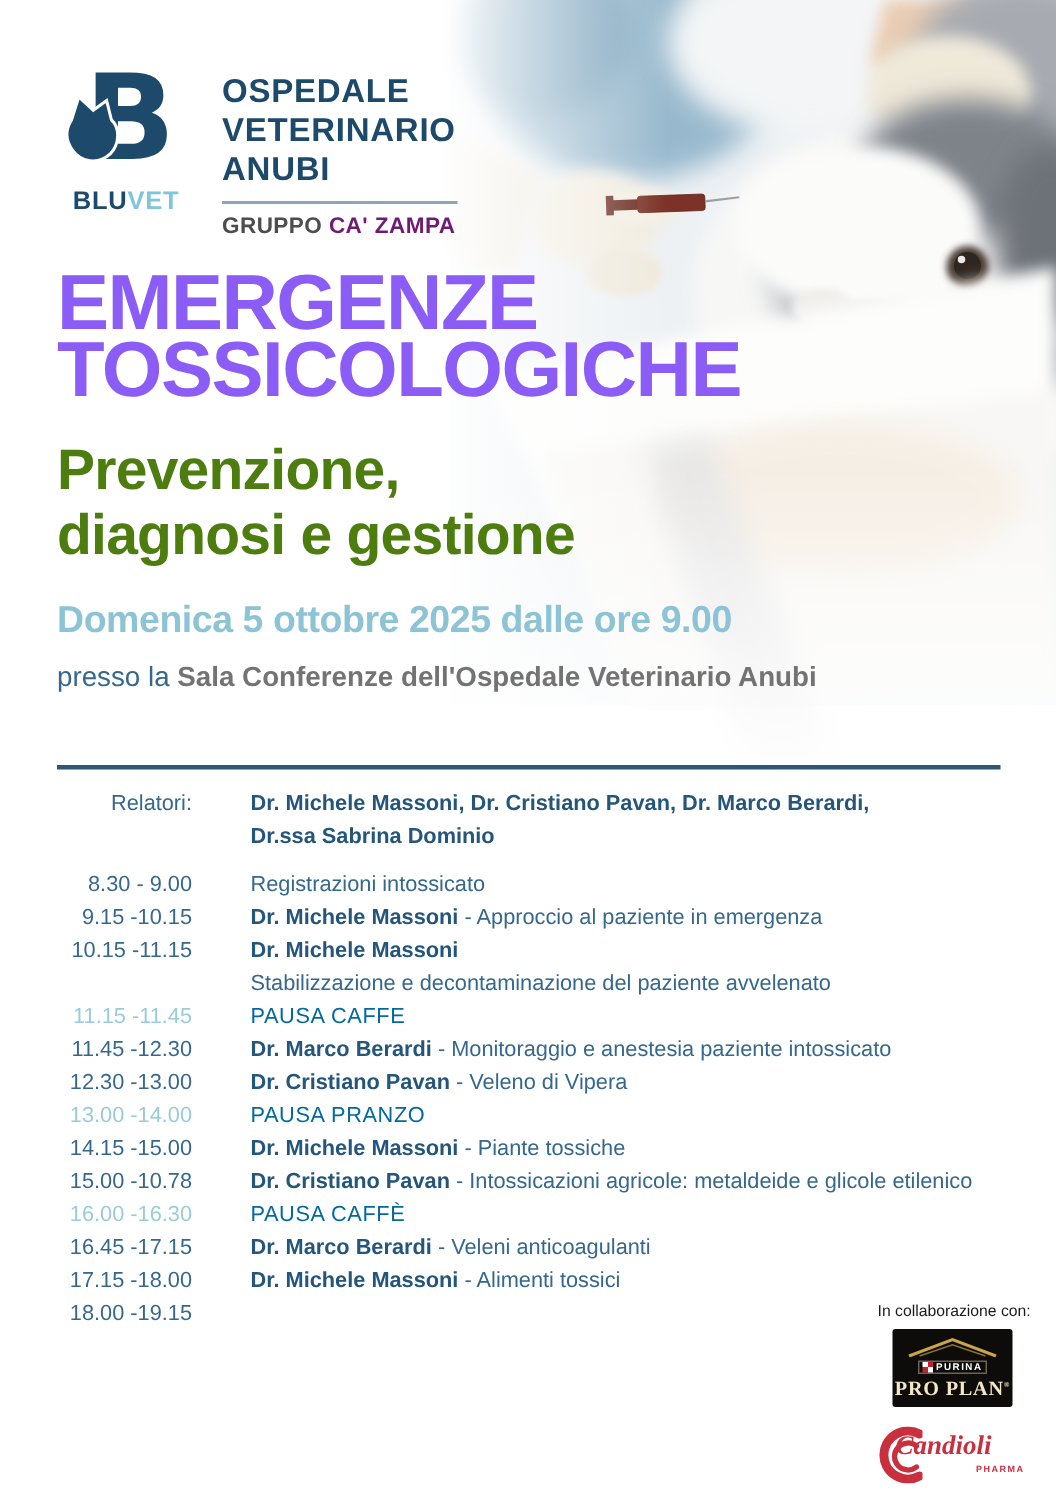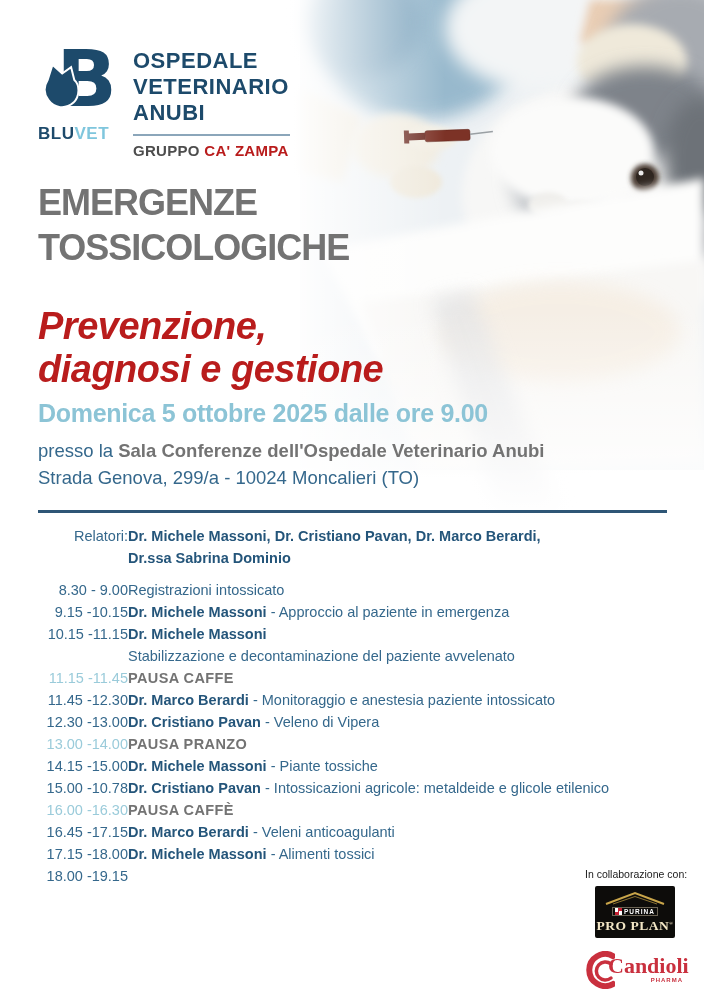--- a/index.html
+++ b/index.html
@@ -7,65 +7,65 @@
     position:relative; width:704px; height:1000px; margin:0 auto;
     background:#ffffff; overflow:hidden;
     font-family:"Liberation Sans", sans-serif;
     -webkit-font-smoothing:antialiased;
   }
   
   .photo{position:absolute;top:0;left:0;width:704px;height:520px;pointer-events:none;}
   
   .logo-block{position:absolute;left:38px;top:36px;}
   .bluvet-mark{position:absolute;left:4px;top:2px;width:84px;height:84px;}
-  .bluvet-word{position:absolute;left:0px;top:88px;width:92px;
+  .bluvet-word{position:absolute;left:0px;top:88px;width:92px;text-align:center;
     font-size:17px;font-weight:bold;letter-spacing:.5px;color:#1d4a6b;}
   .bluvet-word .vet{color:#7fc6dd;}
-  .hosp{position:absolute;left:95px;top:12px;width:240px;}
+  .hosp{position:absolute;left:110px;top:12px;width:240px;}
   .hosp-name{font-size:22px;line-height:26px;font-weight:bold;color:#1d4a6b;letter-spacing:.5px;}
   .hosp-div{width:157px;height:2px;background:#8ba6ba;margin:8px 0 6px 0;}
   .group-line{font-size:15px;font-weight:bold;letter-spacing:.3px;}
   .group-line .glabel{color:#4d4d4d;}
-  .group-line .gname{color:#b91c1c;}
-  
-  .title{position:absolute;left:38px;top:180px;font-size:36px;line-height:45px;
-    font-weight:800;color:#737373;letter-spacing:-1px;}
-  .subtitle{position:absolute;left:38px;top:305px;font-size:38px;line-height:43px;
-    font-weight:bold;color:#b91c1c;letter-spacing:-.5px;font-style:italic;}
+  .group-line .gname{color:#701a75;}
+  
+  .title{position:absolute;left:38px;top:180px;font-size:52px;line-height:45px;
+    font-weight:800;color:#8b5cf6;letter-spacing:-1px;}
+  .subtitle{position:absolute;left:38px;top:293px;font-size:38px;line-height:43px;
+    font-weight:bold;color:#4d7c0f;letter-spacing:-.5px;}
   .datetime{position:absolute;left:38px;top:399px;font-size:25px;font-weight:bold;
     color:#8cc4d6;letter-spacing:-.3px;}
   .venue{position:absolute;left:38px;top:438px;font-size:18.5px;line-height:26.5px;color:#35688c;}
   .venue b{color:#737373;}
   .rule{position:absolute;left:38px;top:510px;width:629px;height:3px;background:#2e5676;}
   
   .schedule{position:absolute;left:38px;top:525px;width:658px;font-size:14.5px;}
-  .srow{display:flex;line-height:22px;}
+  .srow{display:flex;line-height:22px;gap:39px;}
   .time{width:90px;flex:0 0 90px;text-align:right;color:#35688c;white-space:nowrap;}
   .txt{color:#35688c;}
   .l1,.l2{white-space:nowrap;}
   .speaker{font-weight:bold;color:#24557a;}
   .names{font-weight:bold;color:#24557a;white-space:nowrap;}
   .srow.speakers{margin-bottom:10px;}
   .brk .time{color:#9acbda;}
-  .brk .desc{color:#737373;font-weight:700;letter-spacing:.4px;}
+  .brk .desc{color:#0369a1;font-weight:400;letter-spacing:.4px;}
   
   .collab{position:absolute;left:585px;top:868px;width:100px;text-align:center;}
   .collab-label{font-size:10.5px;color:#1a1a1a;margin-bottom:6px;white-space:nowrap;}
   .purina-box{width:80px;height:52px;margin:0 auto;background:#0d0c0a;border-radius:2px;
     display:flex;flex-direction:column;align-items:center;justify-content:center;}
   .roof{margin-bottom:2px;}
   .purina-row{display:flex;align-items:center;gap:2px;border:1px solid #6b6354;padding:0px 2px;}
   .checker{width:7px;height:7px;background:conic-gradient(#c32032 0 25%, #ffffff 0 50%, #c32032 0 75%, #ffffff 0);}
   .purina-txt{font-size:6.5px;font-weight:bold;color:#ffffff;letter-spacing:1px;}
   .proplan{font-family:"Liberation Serif", serif;font-size:13.5px;color:#f3e7c6;
     letter-spacing:.5px;margin-top:2px;font-weight:bold;}
   .proplan sup{font-size:5px;}
   .candioli{margin-top:13px;position:relative;height:40px;}
-  .candioli-word{position:absolute;left:23px;top:2px;font-family:"Liberation Serif", serif;
-    font-size:22px;font-weight:bold;color:#c9303e;letter-spacing:0px;}
+  .candioli-word{position:absolute;left:12px;top:2px;font-family:"Liberation Serif", serif;
+    font-size:18px;font-weight:bold;color:#c9303e;letter-spacing:0px;font-style:italic;}
   .candioli-sub{position:absolute;right:2px;top:26px;font-size:6px;font-weight:bold;
     color:#c9303e;letter-spacing:1px;}
   .cswoosh{position:absolute;left:0px;top:0px;}
 </style>
 </head>
 <body>
 
 <div class="poster">
 
   <svg class="photo" viewBox="0 0 704 520" aria-hidden="true">
@@ -145,21 +145,20 @@
     <div>EMERGENZE</div>
     <div>TOSSICOLOGICHE</div>
   </div>
   <div class="subtitle">
     <div>Prevenzione,</div>
     <div>diagnosi e gestione</div>
   </div>
   <div class="datetime">Domenica 5 ottobre 2025 dalle ore 9.00</div>
   <div class="venue">
     <div><span>presso la </span><b>Sala Conferenze dell'Ospedale Veterinario Anubi</b></div>
-    <div>Strada Genova, 299/a - 10024 Moncalieri (TO)</div>
   </div>
 
   <div class="rule"></div>
 
   <div class="schedule">
     <div class="srow speakers">
       <div class="time">Relatori:</div>
       <div class="txt">
         <div class="names">Dr. Michele Massoni, Dr. Cristiano Pavan, Dr. Marco Berardi,</div>
         <div class="names">Dr.ssa Sabrina Dominio</div>

